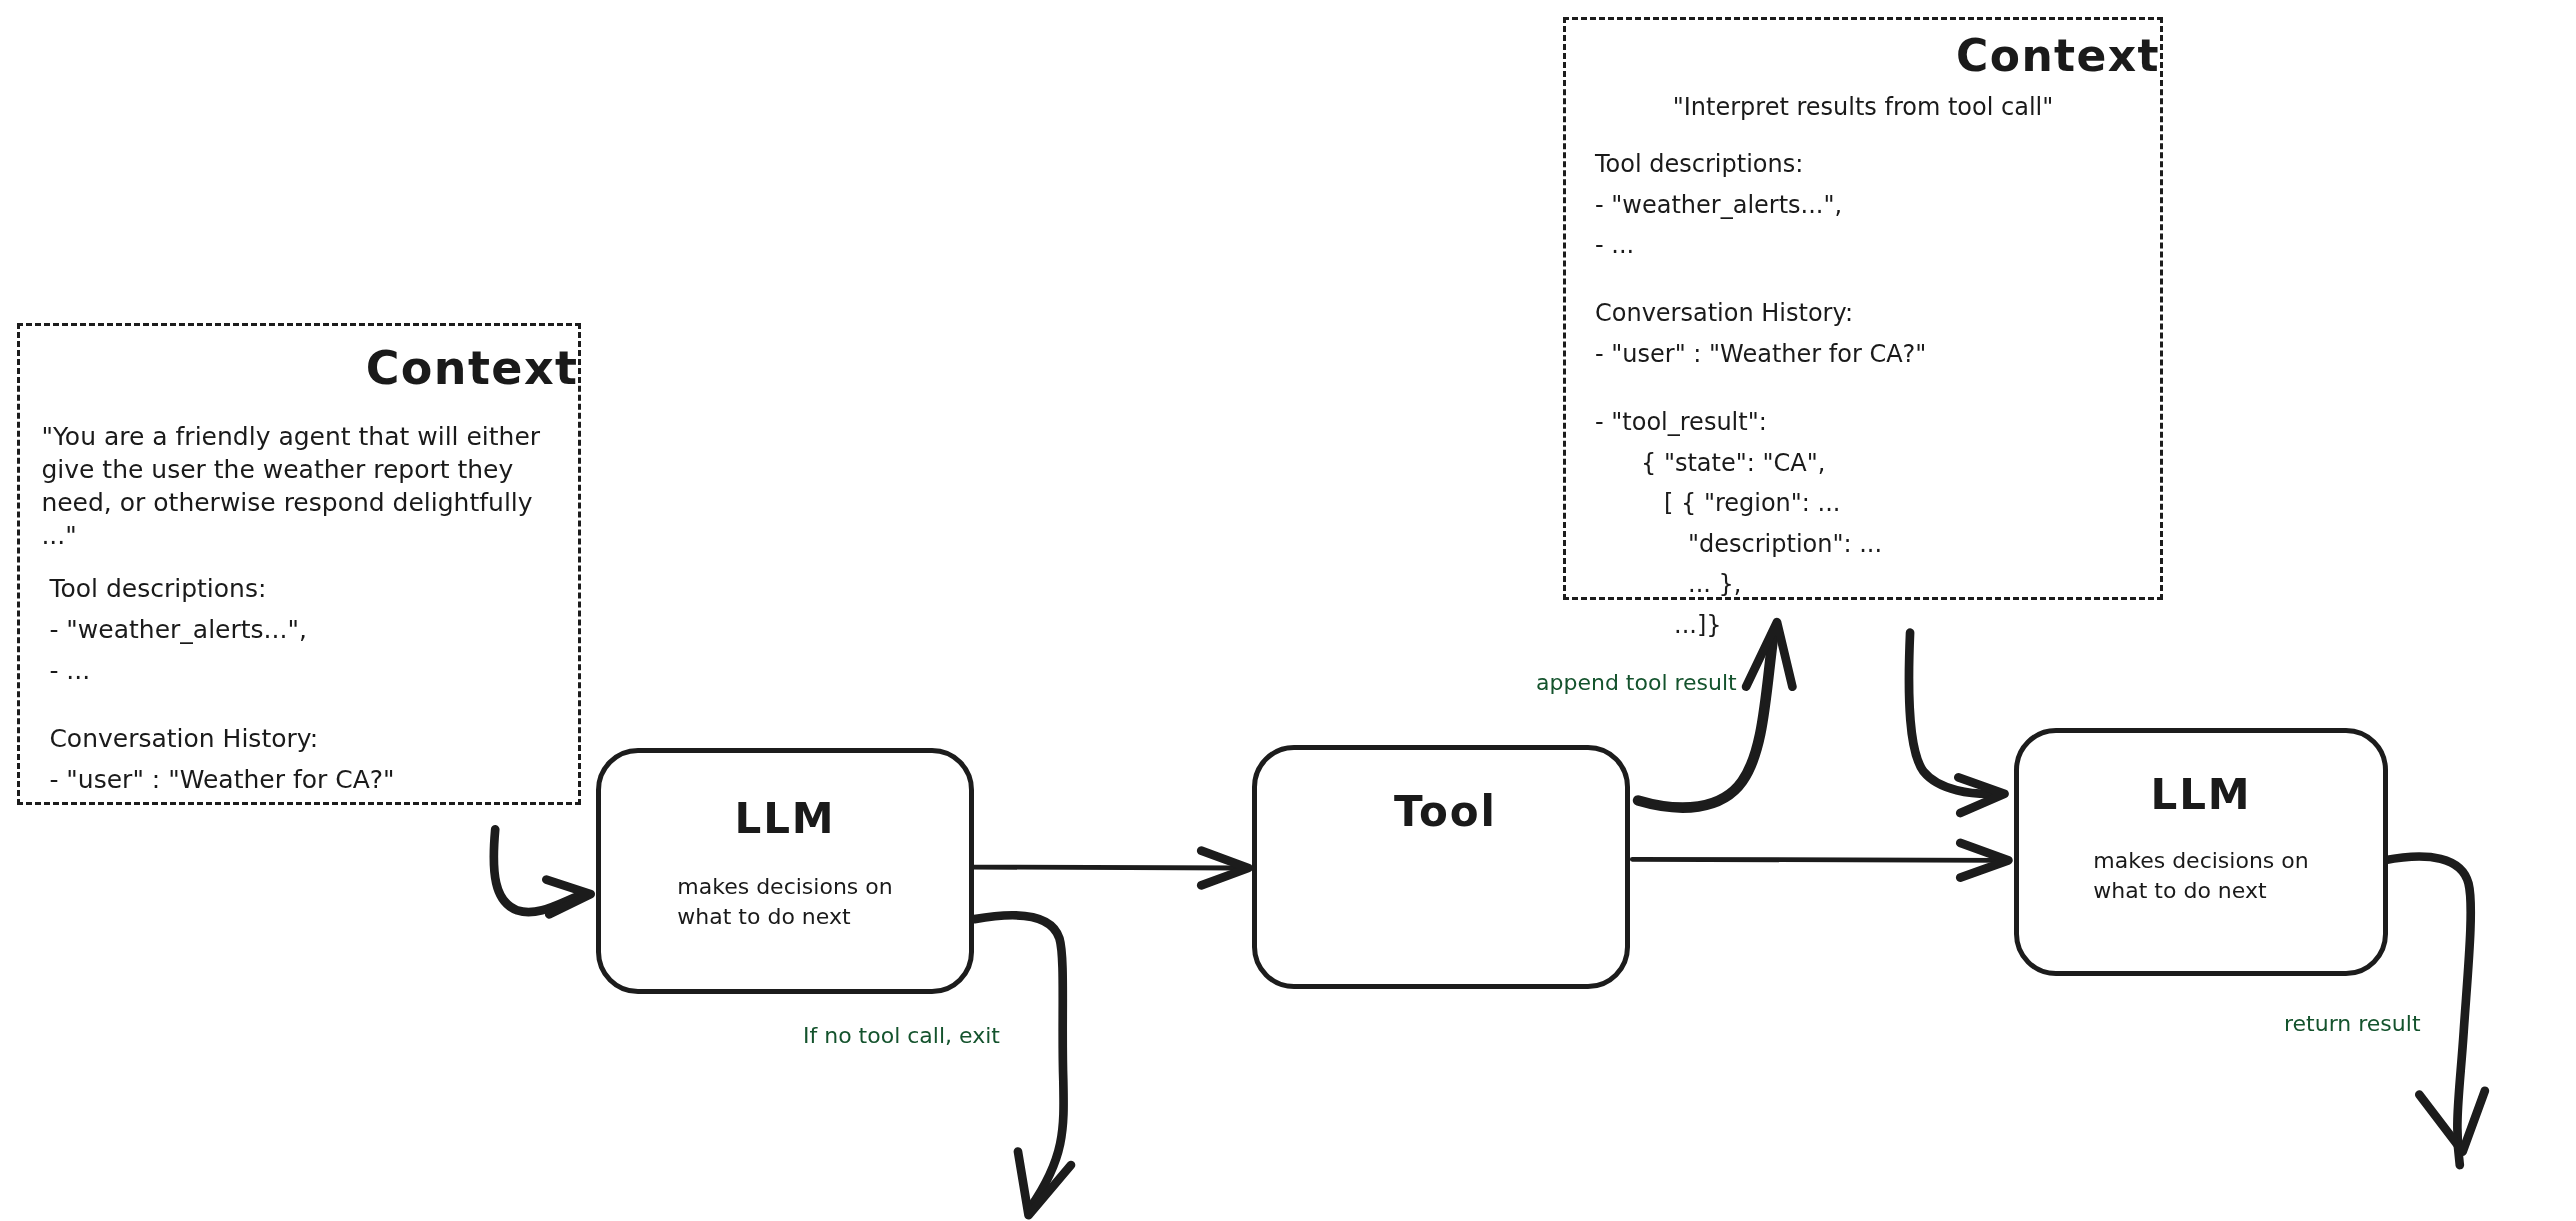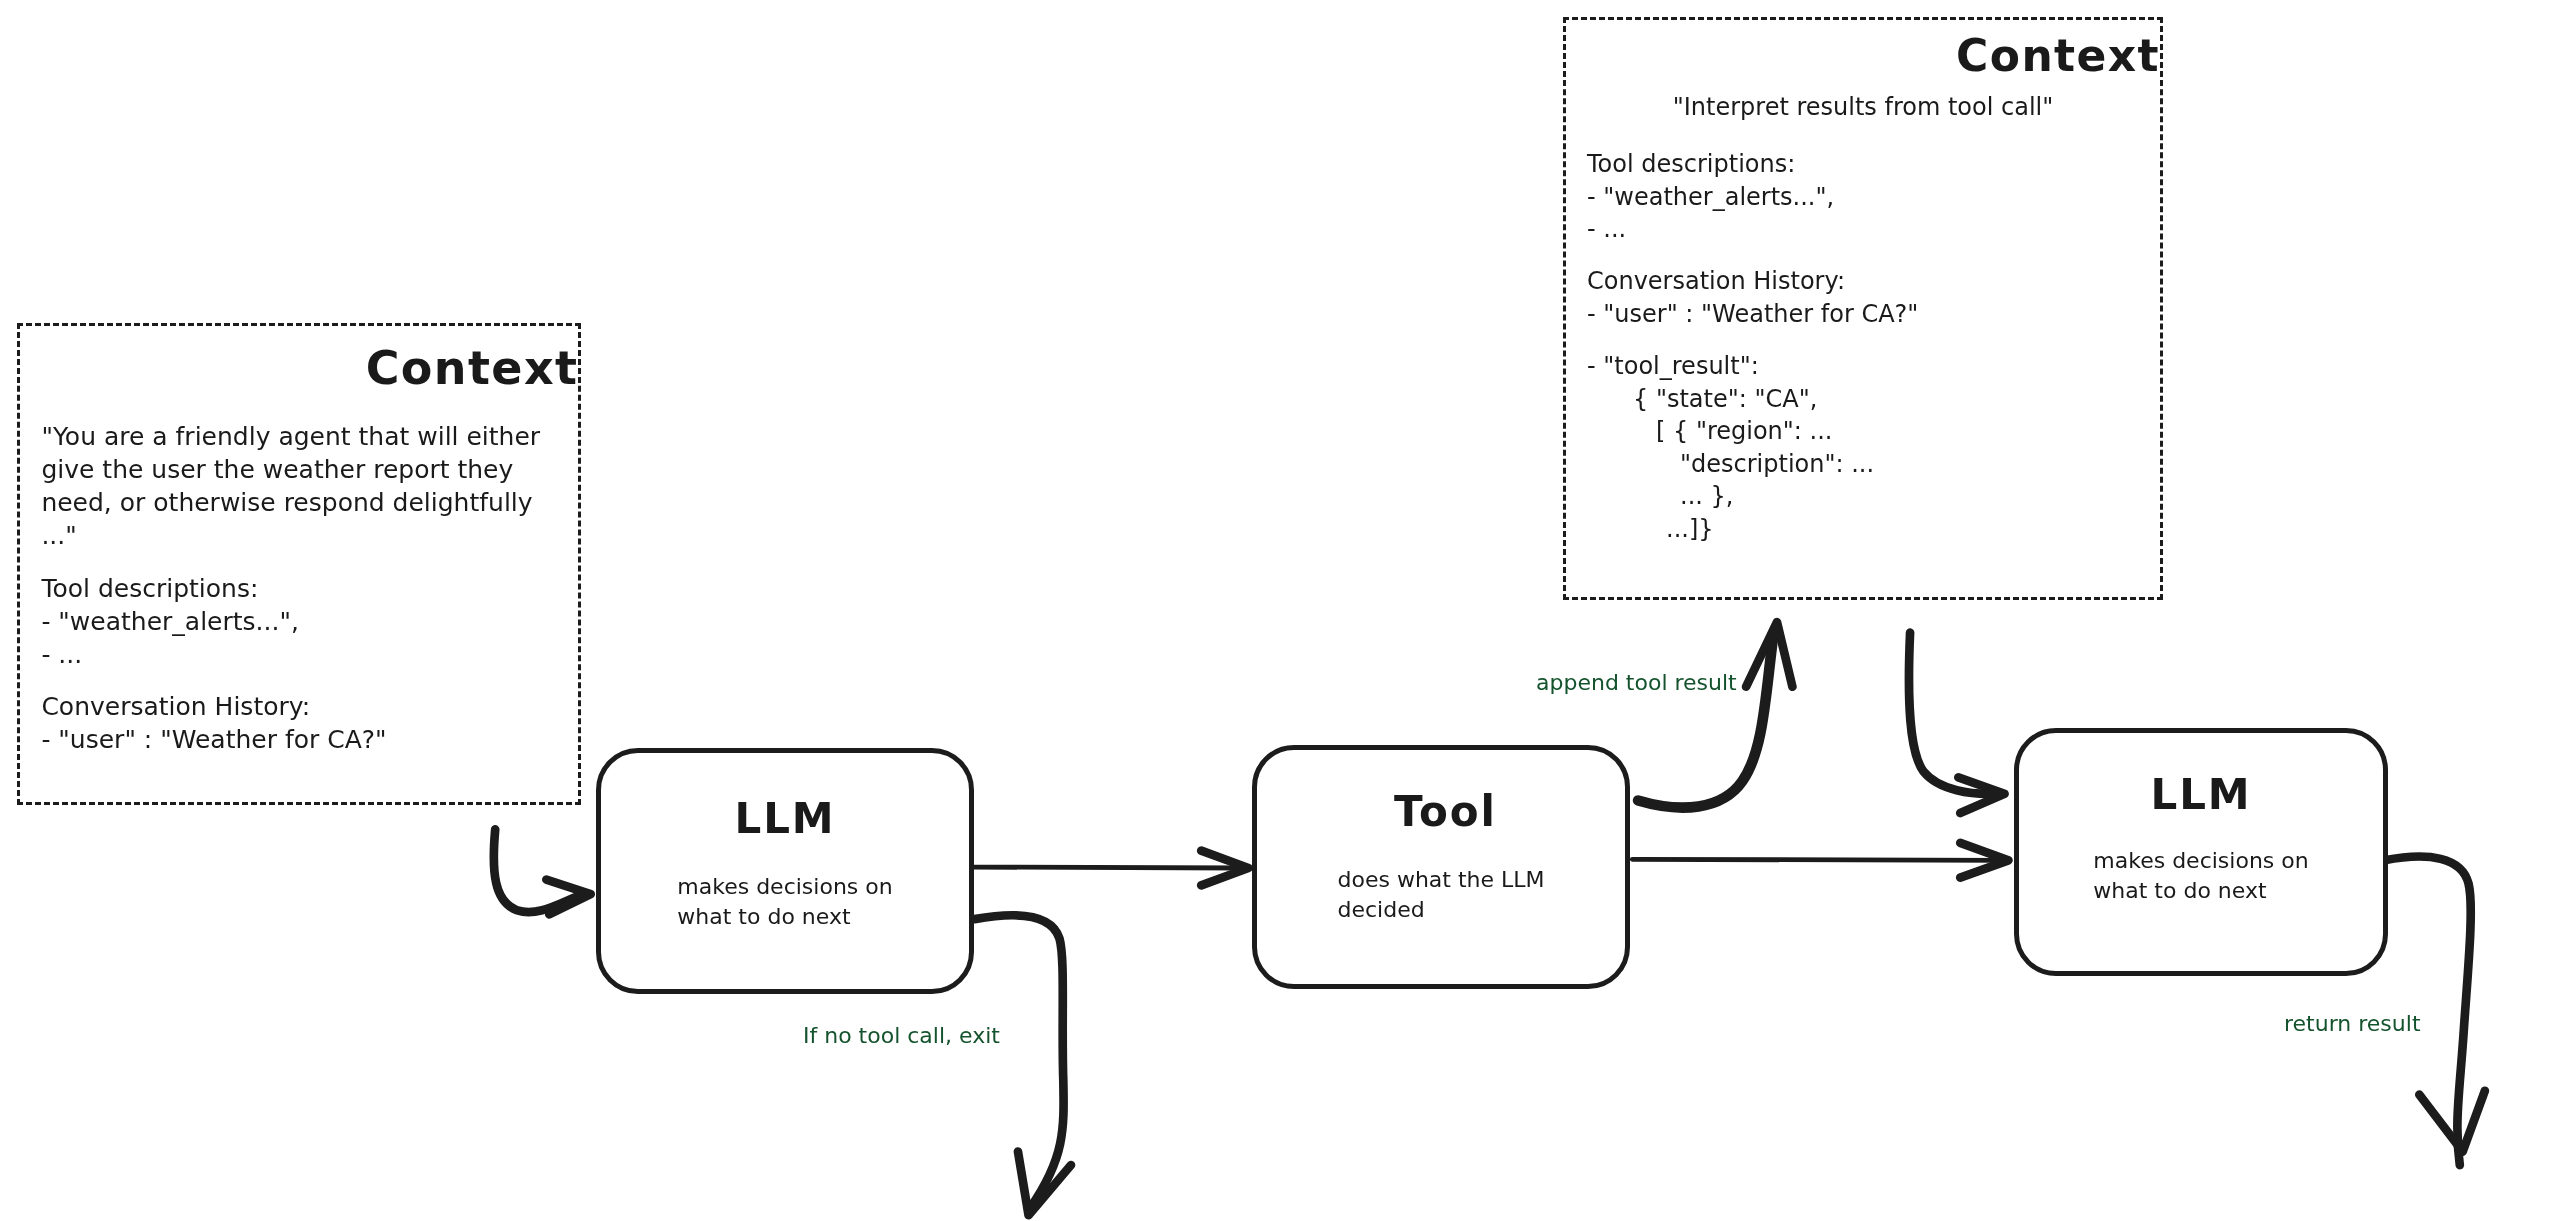--- a/index.html
+++ b/index.html
@@ -39,21 +39,21 @@
     font-family: "DejaVu Sans", sans-serif;
     font-weight: 700;
     color: #1a1a1a;
     letter-spacing: 1.4px;
   }
   .context-body {
     color: #1a1a1a;
     font-family: "DejaVu Sans", sans-serif;
   }
   .ctx-para { margin: 0 0 19.3px 0; }
-  .ctx-line { margin: 0; white-space: pre; }
+  .ctx-line { margin: 8px; white-space: pre; }
   .ctx-gap  { height: 19.3px; }
 
   
   #context-left {
     left: 17.4px;
     top: 323px;
     width: 564px;
     height: 482px;
   }
   #context-left .context-title {
@@ -224,26 +224,20 @@
     <div class="node-sub-wrap">
       <span class="node-sub">
         <span>makes decisions on</span><br>
         <span>what to do next</span>
       </span>
     </div>
   </div>
 
   <div class="node" id="node-tool">
     <div class="node-title">Tool</div>
-    <div class="node-sub-wrap">
-      <span class="node-sub">
-        <span>does what the LLM</span><br>
-        <span>decided</span>
-      </span>
-    </div>
   </div>
 
   <div class="node" id="node-llm-2">
     <div class="node-title">LLM</div>
     <div class="node-sub-wrap">
       <span class="node-sub">
         <span>makes decisions on</span><br>
         <span>what to do next</span>
       </span>
     </div>

